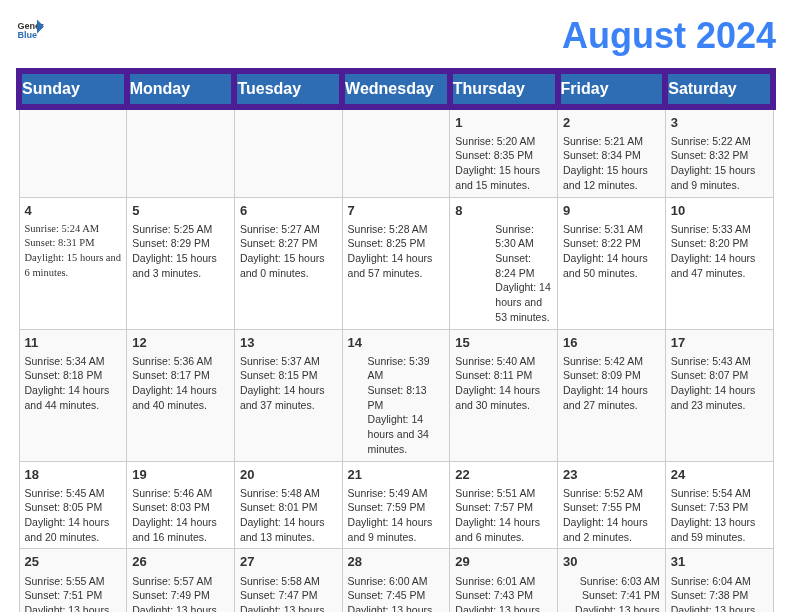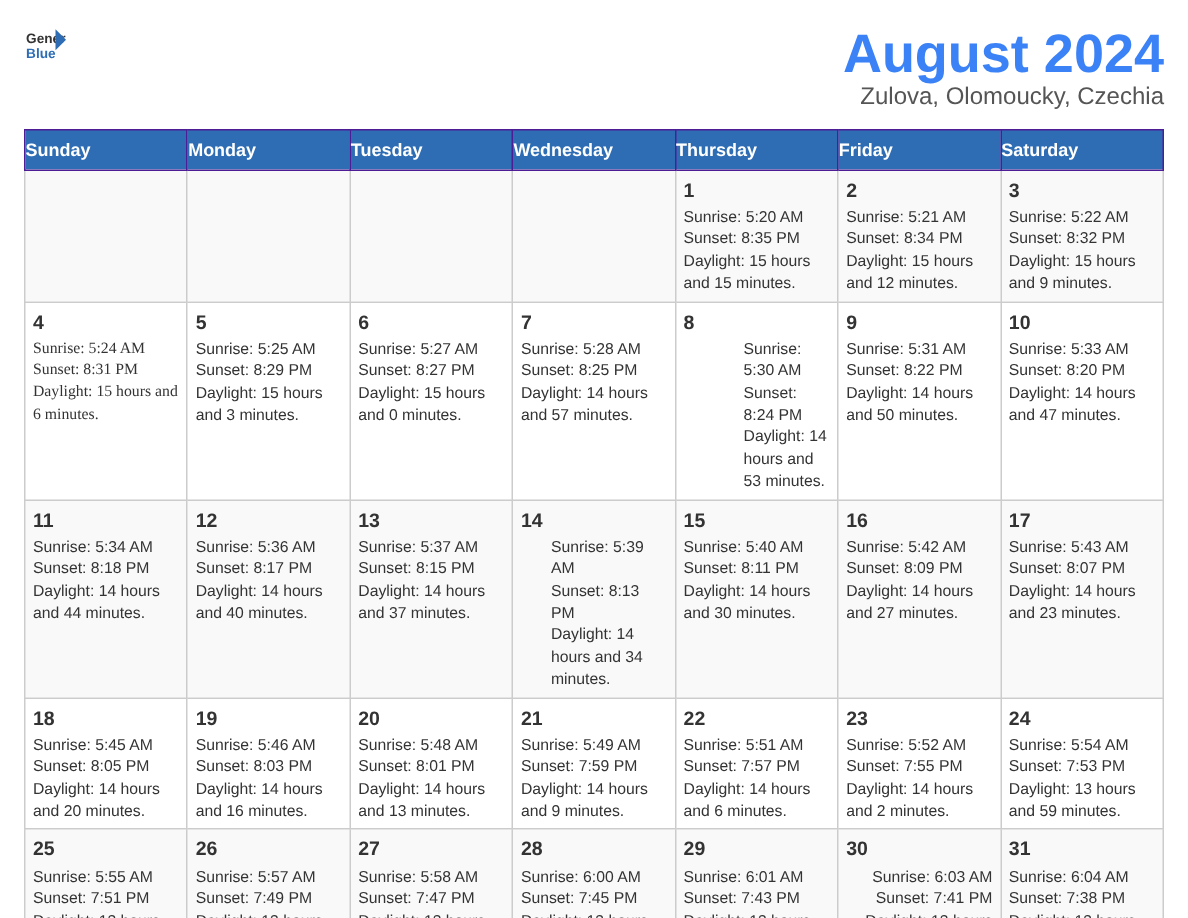--- a/index.html
+++ b/index.html
@@ -41,23 +41,23 @@
     table {
       width: 100%;
       border-collapse: collapse;
       font-size: 11px;
     }
     thead tr th {
       background-color: #2e6db4;
       color: #fff;
       padding: 6px 0;
       text-align: left;
-      font-size: 12px;
+      font-size: 16px;
       font-weight: bold;
-      border: 1px solid #4c1d95;
+      border: 6px solid #4c1d95;
     }
     tbody tr td {
       vertical-align: top;
       padding: 4px 5px;
       border: 1px solid #ccc;
       min-height: 80px;
       width: 14.28%;
       color: #333;
       line-height: 1.4;
     }
@@ -90,21 +90,20 @@
 <div class="header-area">
   <div class="logo">
     <svg class="logo-icon" viewBox="0 0 40 40" xmlns="http://www.w3.org/2000/svg">
       <text x="2" y="18" font-size="13" font-weight="bold" fill="#333">General</text>
       <text x="2" y="32" font-size="13" font-weight="bold" fill="#2e6db4">Blue</text>
       <polygon points="30,5 40,15 30,25" fill="#2e6db4"></polygon>
     </svg>
   </div>
   <div class="title-area">
     <div class="main-title">August 2024</div>
-    <div class="subtitle">Zulova, Olomoucky, Czechia</div>
   </div>
 </div>
 
 <table>
   <thead>
     <tr>
     <th>Sunday</th>
         <th>Monday</th>
         <th>Tuesday</th>
         <th>Wednesday</th>

